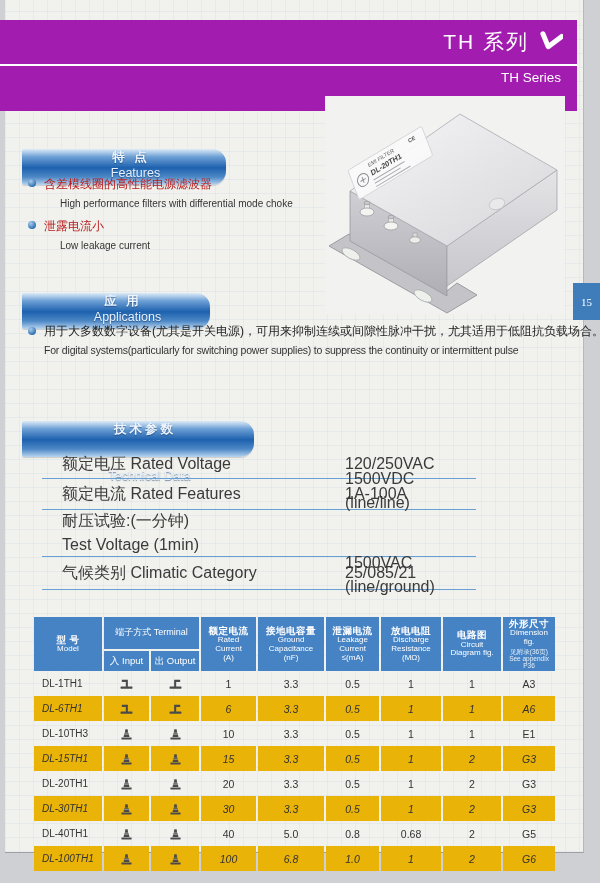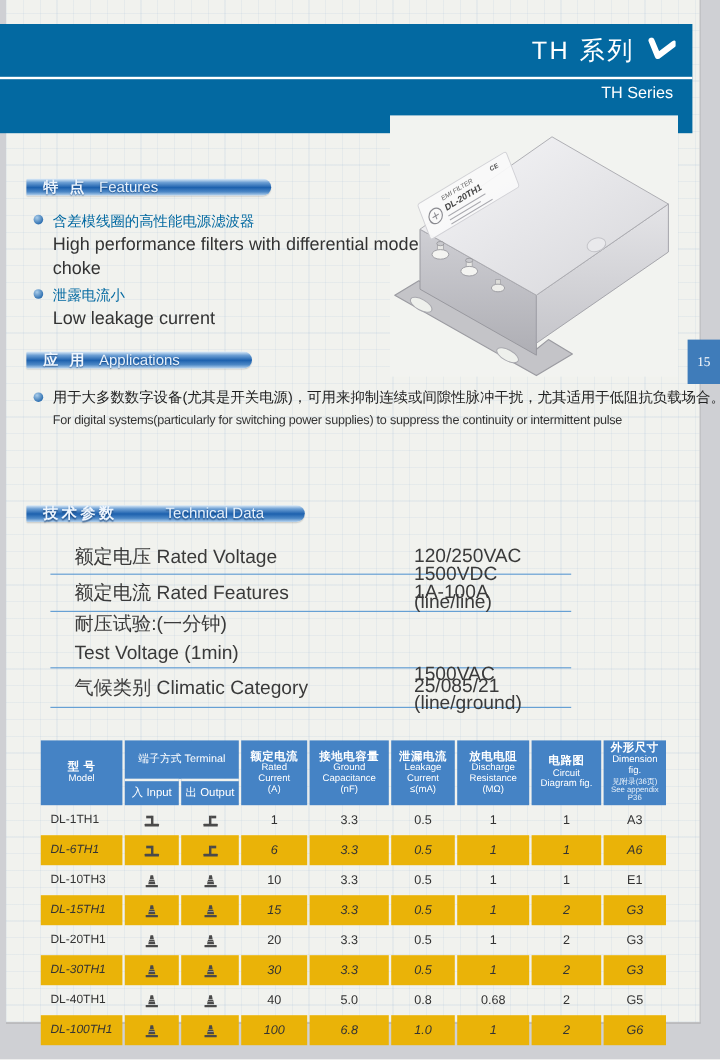--- a/index.html
+++ b/index.html
@@ -11,54 +11,55 @@
     position:absolute;left:5px;top:0;width:578px;height:852px;
     background-color:#f1f2ee;
     background-image:
       repeating-linear-gradient(0deg, rgba(130,165,205,0.10) 0 1px, transparent 1px 14px),
       repeating-linear-gradient(90deg, rgba(130,165,205,0.10) 0 1px, transparent 1px 14px);
     border-right:1px solid #b7b8bc;
     border-bottom:1px solid #9fa0a4;
   }
 
   
-  .banner{position:absolute;left:0;top:20px;width:577px;height:91px;background:#0369a1;}
+  .banner{position:absolute;left:0;top:20px;width:577px;height:91px;background:#a21caf;}
   .banner-title-row{position:absolute;right:14px;top:8px;display:flex;align-items:center;gap:10px;}
   .banner-cn{color:#fff;font-size:21px;letter-spacing:2px;}
   .banner-line{position:absolute;left:0;top:44px;width:100%;height:2px;background:#fff;}
   .banner-en{position:absolute;right:16px;top:50px;color:#fff;font-size:13.5px;}
 
   
   .page-tab{position:absolute;left:573px;top:283px;width:27px;height:37px;background:#3f7cba;
     color:#fff;font-size:11px;display:flex;align-items:center;justify-content:center;
     font-family:"Liberation Serif","DejaVu Serif",serif;}
 
   
   .sec-hd{
-    position:absolute;height:14px;
+    position:absolute;height:36px;
     background:linear-gradient(180deg,#dcebf8 0%,#6d9fd4 22%,#1d61ae 52%,#4d88c6 78%,#b9d5ef 100%);
     border-radius:2px 14px 14px 2px;
     display:flex;align-items:center;padding-left:14px;
     box-shadow:0 1px 1px rgba(0,0,0,0.15);
+    flex-direction:column;
   }
   .sec-hd .cn{color:#eef5fd;font-size:12.5px;font-weight:bold;letter-spacing:3px;text-shadow:0 1px 1px rgba(0,40,90,.5);}
   .sec-hd .en{color:#e7f1fb;font-size:12.5px;margin-left:9px;text-shadow:0 1px 1px rgba(0,40,90,.5);}
   .sec-features{left:22px;top:149px;width:190px;}
   .sec-applications{left:22px;top:293px;width:174px;}
   .sec-technical{left:22px;top:421px;width:218px;gap:31px;}
 
   
   .dot{display:inline-block;width:8px;height:8px;border-radius:50%;
     background:radial-gradient(circle at 35% 30%, #aacdea, #2a6cae 75%);
     margin-right:8px;flex:0 0 auto;margin-top:5px;}
 
   
   .features-list{position:absolute;left:28px;top:174px;width:335px;}
-  .feat-cn{display:flex;font-size:12px;color:#0369a1;line-height:20px;}
-  .feat-en{font-size:15px;color:#333;margin-left:16px;line-height:20px;margin-bottom:2px;}
+  .feat-cn{display:flex;font-size:12px;color:#b91c1c;line-height:20px;}
+  .feat-en{font-size:10px;color:#333;margin-left:32px;line-height:20px;margin-bottom:2px;}
 
   
   .app-block{position:absolute;left:28px;top:322px;width:545px;}
   .app-cn{display:flex;font-size:12px;color:#222;line-height:19px;white-space:nowrap;}
   .app-en{font-size:10.5px;letter-spacing:-0.2px;color:#333;line-height:19px;margin-left:16px;white-space:nowrap;}
 
   
   .tech-table{position:absolute;left:42px;top:450px;width:434px;font-size:16px;color:#3a3a3a;}
   .tech-row{display:flex;align-items:center;border-bottom:1px solid #66a0d4;}
   .tech-label{width:303px;padding-left:20px;box-sizing:border-box;}

